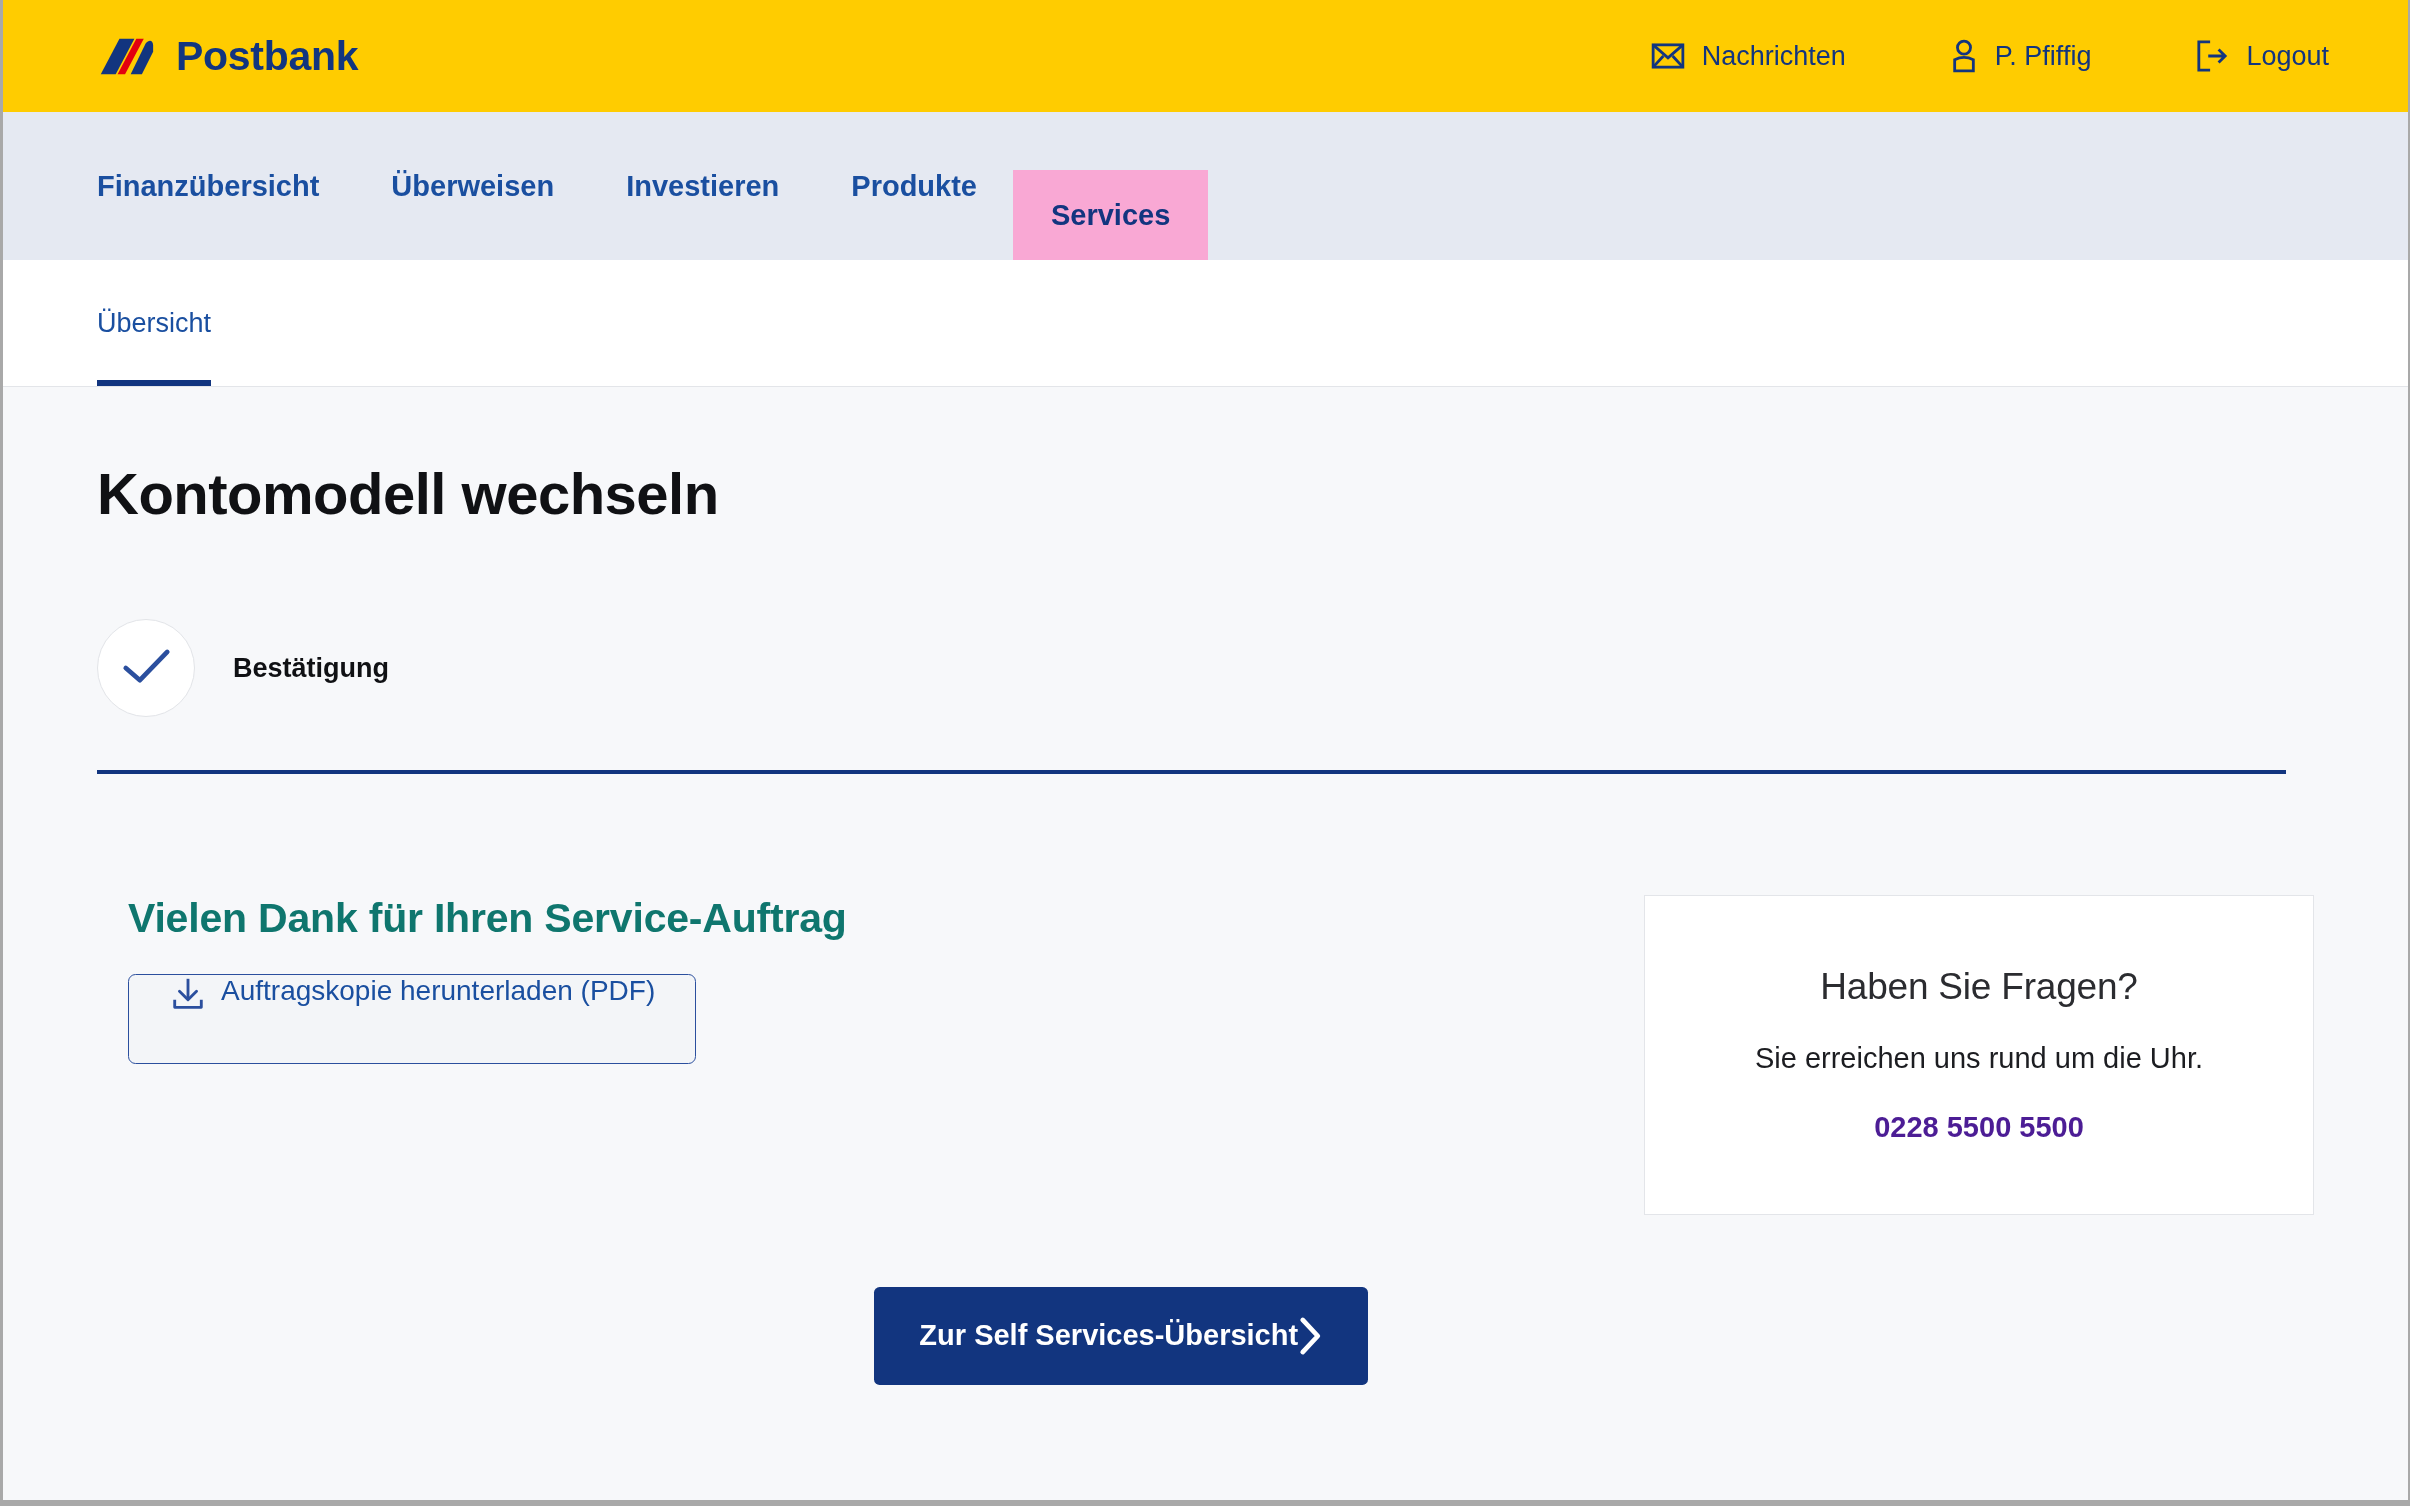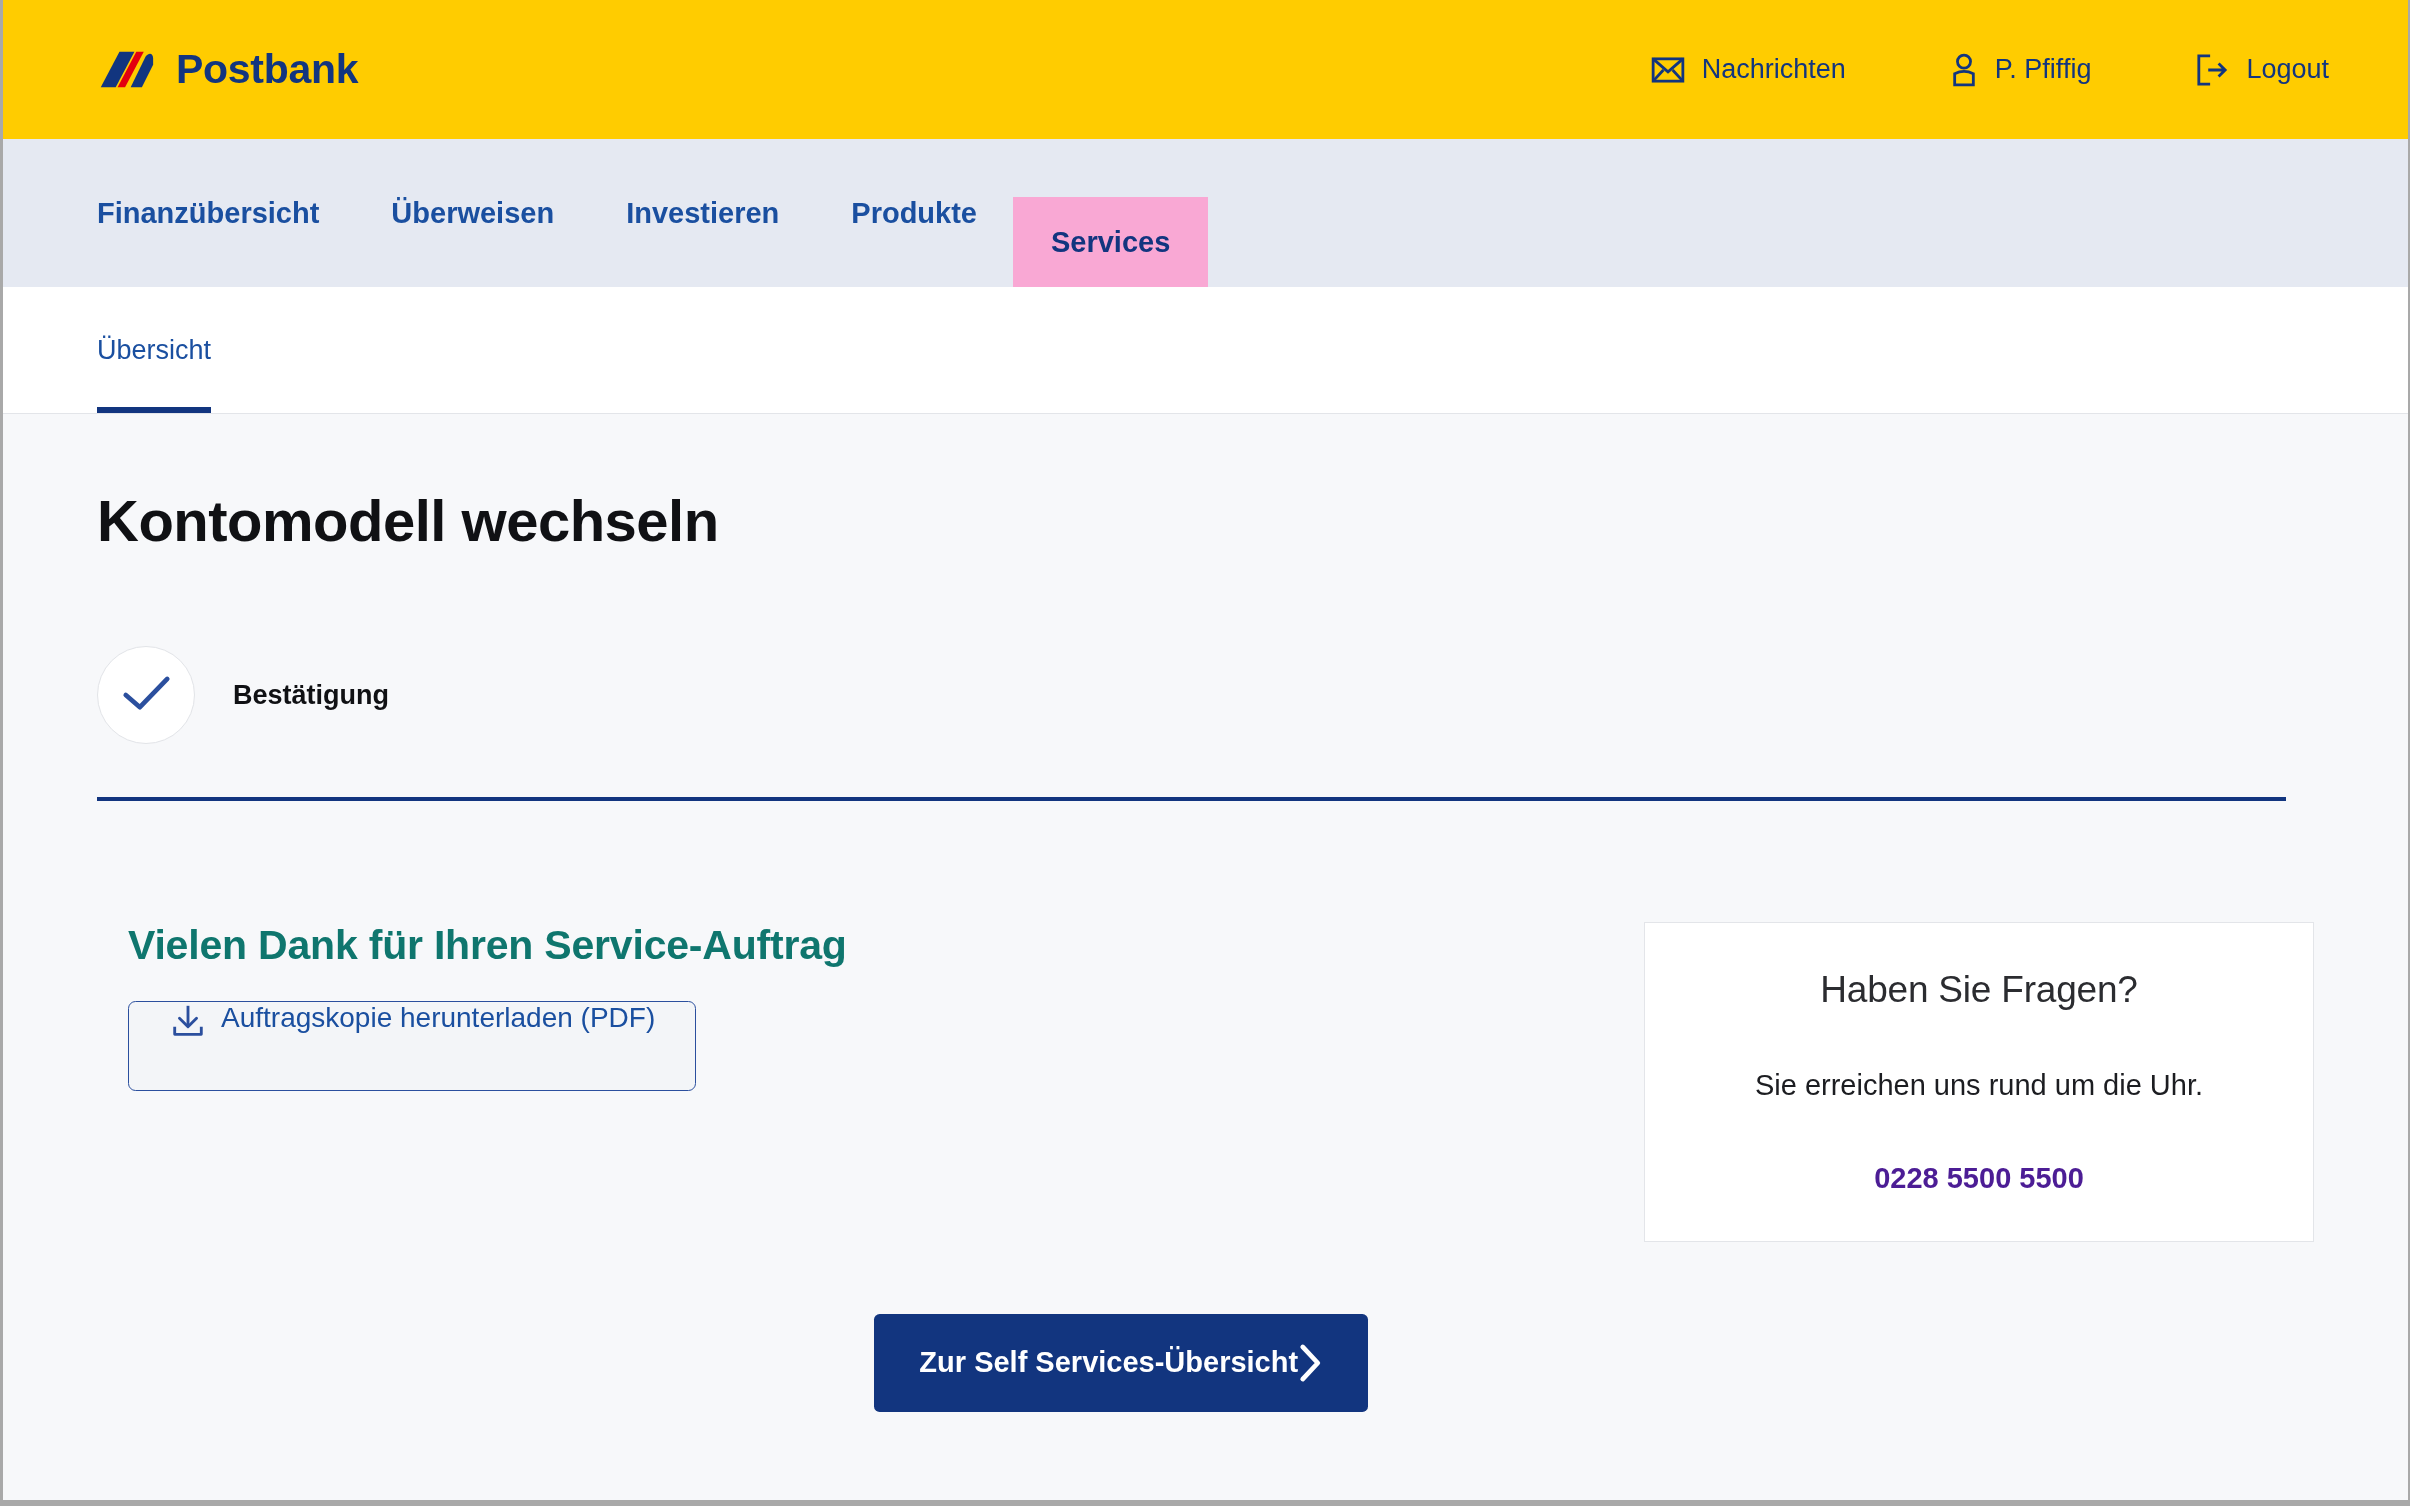--- a/index.html
+++ b/index.html
@@ -23,21 +23,21 @@
     border-left: 3.8px solid #a9a9a9;
     border-right: 3.8px solid #a9a9a9;
     border-bottom: 7.5px solid #a9a9a9;
     border-top: 0;
     overflow: hidden;
   }
 
   
   .brand-header {
     position: relative;
-    height: 139px;
+    height: 112px;
     background: #ffcc00;
     display: flex;
     align-items: center;
     padding: 0 79px 0 94px;
   }
 
   .logo {
     display: flex;
     align-items: center;
     gap: 21px;
@@ -216,21 +216,20 @@
     margin-left: auto;
     width: 670px;
     min-height: 320px;
     background: #ffffff;
     border: 0.9px solid #e3e5e9;
     display: flex;
     flex-direction: column;
     align-items: center;
     justify-content: center;
     padding: 45px 28px;
-    gap: 24px;
   }
   .help-title {
     font-size: 37px;
     color: #2b2c30;
     letter-spacing: -0.2px;
   }
   .help-sub {
     margin-top: 34px;
     font-size: 29px;
     color: #1c1d21;

